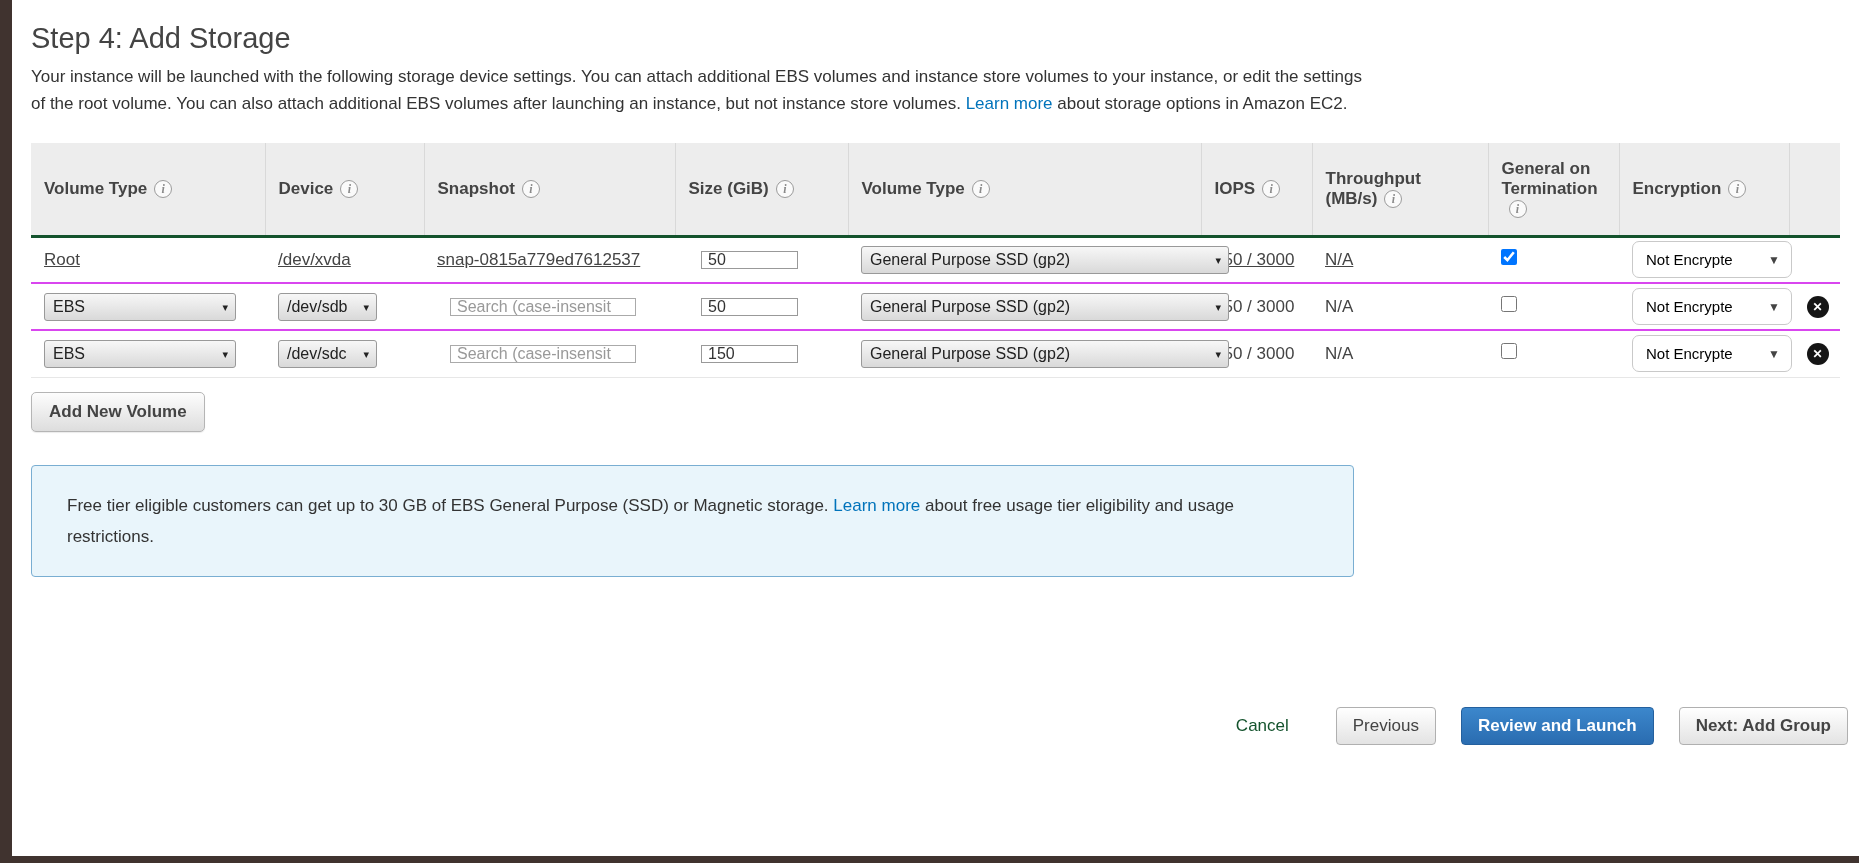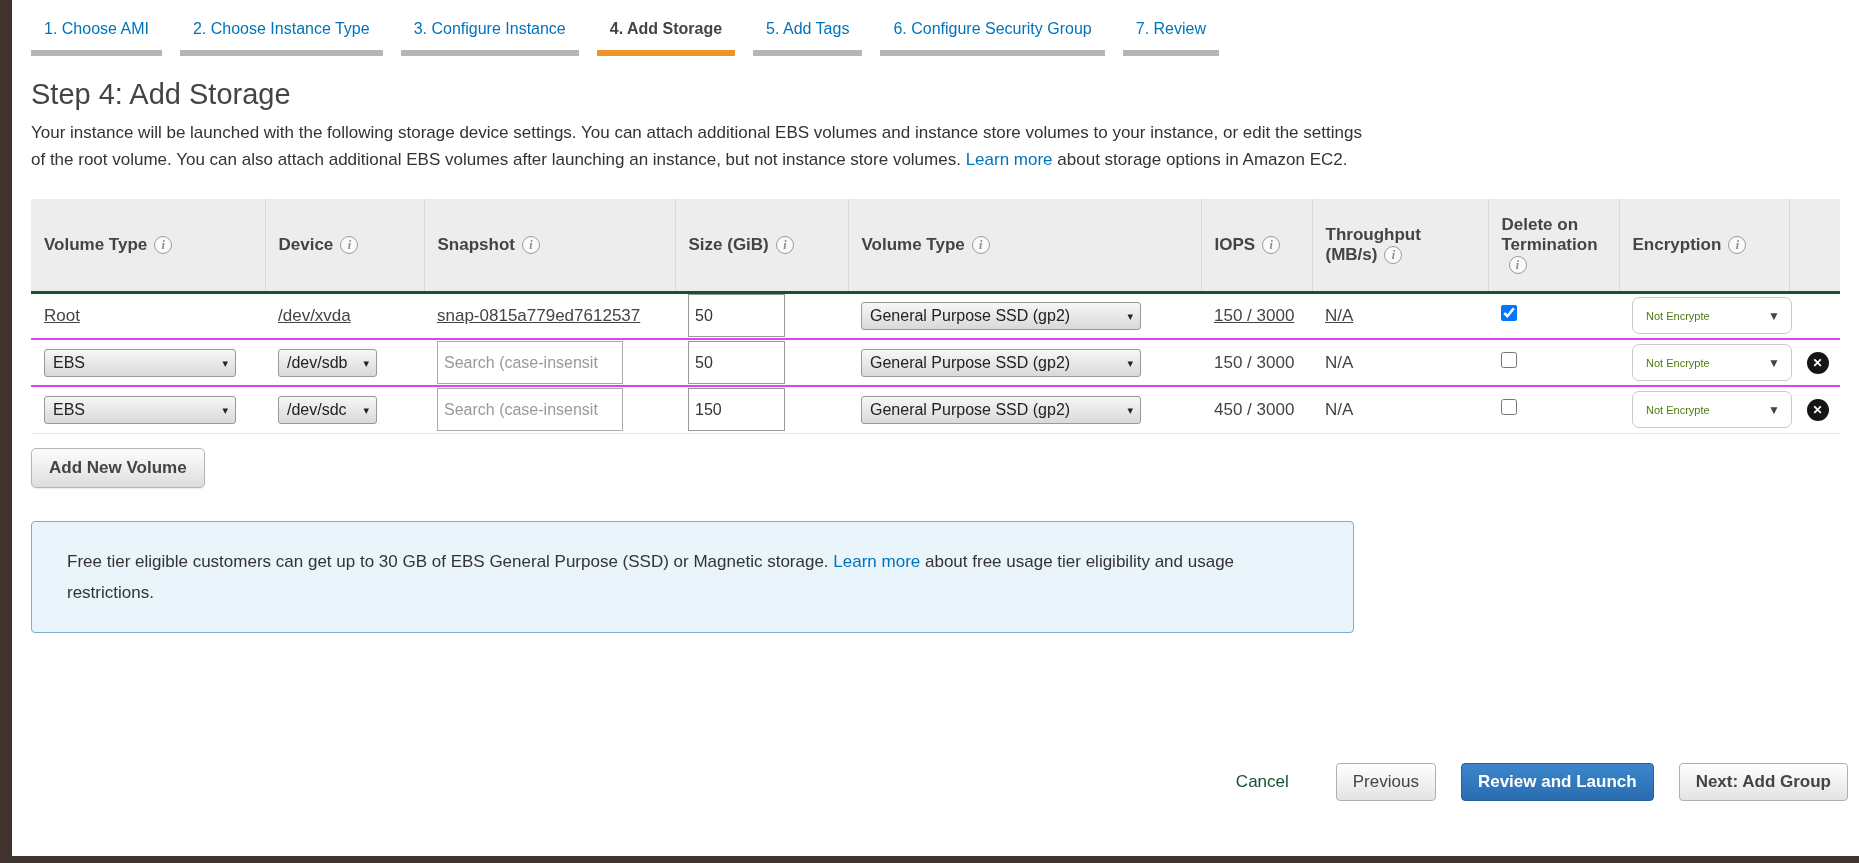--- a/index.html
+++ b/index.html
@@ -56,38 +56,38 @@
     background:linear-gradient(#f7f7f7,#d9d9d9); border:1px solid #999;
     border-radius:3px; font-size:16px; color:#222; height:28px;
     padding:2px 22px 2px 8px; font-family:inherit; cursor:pointer; width:100%;
   }
   .sel-arrow {
     position:absolute; right:8px; top:50%; transform:translateY(-50%);
     font-size:11px; color:#222; pointer-events:none;
   }
   .w-volfirst { width:192px; }
   .w-device  { width:99px; }
-  .w-voltype { width:280px; }
+  .w-voltype { width:368px; }
 
   input.txt {
-    height:43px; border:1px solid #999; font-size:16px; padding:0 6px;
-    color:#333; font-family:inherit; background:#fff;
+    height:18px; border:1px solid #999; font-size:16px; padding:0 6px;
+    color:#333; font-family:inherit; background:#fff;margin-left:13px;
   }
   input.size-input { width:97px; }
   input.search-input { width:186px; border-color:#aaa; }
   ::placeholder { color:#999; opacity:1; }
 
   input.cb { width:16px; height:16px; cursor:pointer; margin:0; }
 
   .enc-box {
     display:inline-flex; align-items:center; justify-content:space-between;
     width:160px; height:37px; border:1px solid #c9c9c9; border-radius:7px;
     background:#fff; padding:0 11px 0 13px; cursor:pointer;
   }
-  .enc-text { color:#4d7c0f; font-size:11px; white-space:nowrap; }
+  .enc-text { color:#000000; font-size:15px; white-space:nowrap; }
   .enc-arrow { color:#444; font-size:12px; }
 
   .del-btn {
     display:inline-flex; width:22px; height:22px; border-radius:50%;
     background:#151515; color:#fff; font-size:12px; font-weight:bold;
     align-items:center; justify-content:center; cursor:pointer; margin-left:6px;
   }
 
   .add-volume-btn {
     margin-top:14px; background:linear-gradient(#fdfdfd,#dddddd);
@@ -114,29 +114,20 @@
 </style>
 </head>
 <body>
 
 <div class="left-rail"></div>
 <div class="bottom-rail"></div>
 
 <div class="content">
 
   
-  <div class="tabs">
-    <div class="tab">1. Choose AMI</div>
-    <div class="tab">2. Choose Instance Type</div>
-    <div class="tab">3. Configure Instance</div>
-    <div class="tab active">4. Add Storage</div>
-    <div class="tab">5. Add Tags</div>
-    <div class="tab">6. Configure Security Group</div>
-    <div class="tab">7. Review</div>
-  </div>
 
   
   <h1>Step 4: Add Storage</h1>
   <p class="desc">
     <span>Your instance will be launched with the following storage device settings. You can attach additional EBS volumes and instance store volumes to your instance, or edit the settings of the root volume. You can also attach additional EBS volumes after launching an instance, but not instance store volumes.</span>
     <a class="link">Learn more</a>
     <span>about storage options in Amazon EC2.</span>
   </p>
 
   
@@ -171,21 +162,21 @@
           <span>Volume Type</span><span class="info-i">i</span>
         </th>
         <th>
           <span>IOPS</span><span class="info-i">i</span>
         </th>
         <th>
           <div>Throughput</div>
           <div><span>(MB/s)</span><span class="info-i">i</span></div>
         </th>
         <th>
-          <span>Delete on Termination</span><span class="info-i">i</span>
+          <span>General on Termination</span><span class="info-i">i</span>
         </th>
         <th>
           <span>Encryption</span><span class="info-i">i</span>
         </th>
         <th></th>
       </tr>
     </thead>
     <tbody>
 
       <tr>

